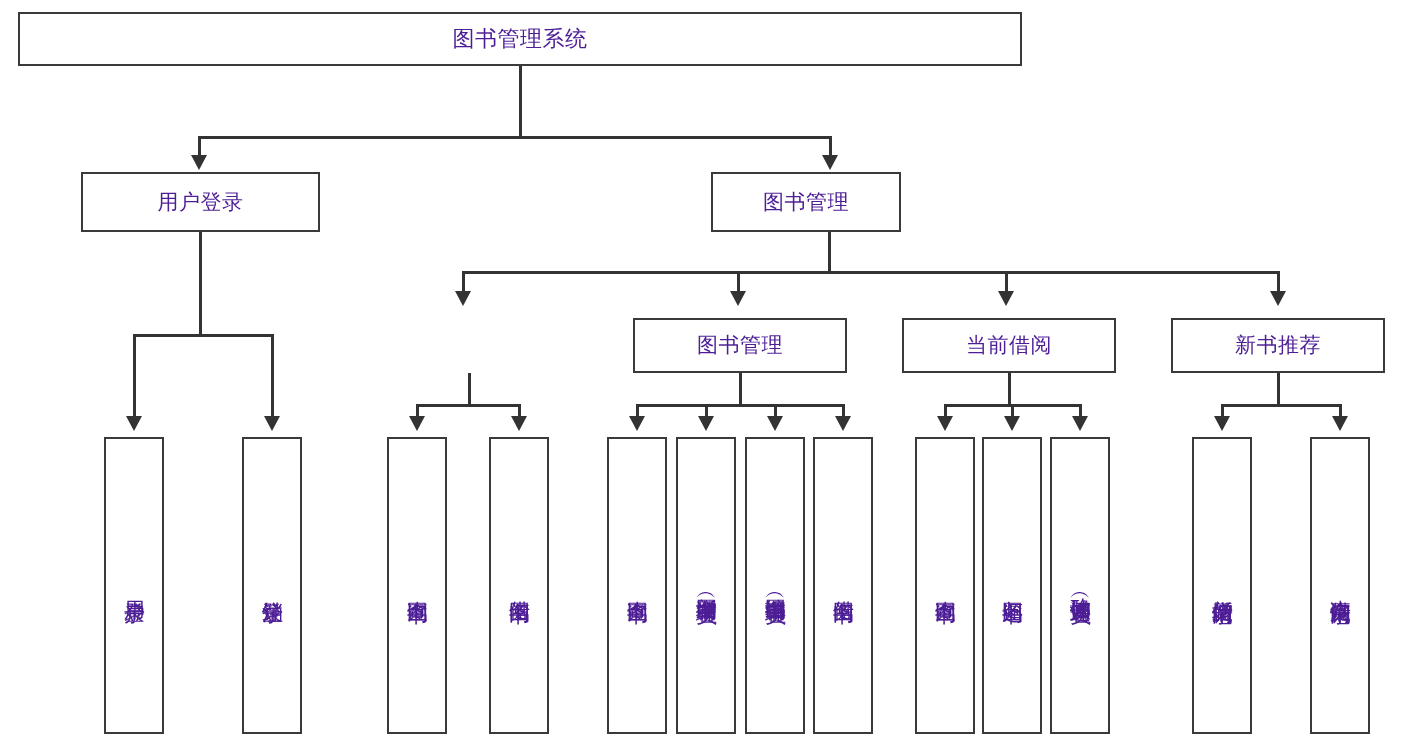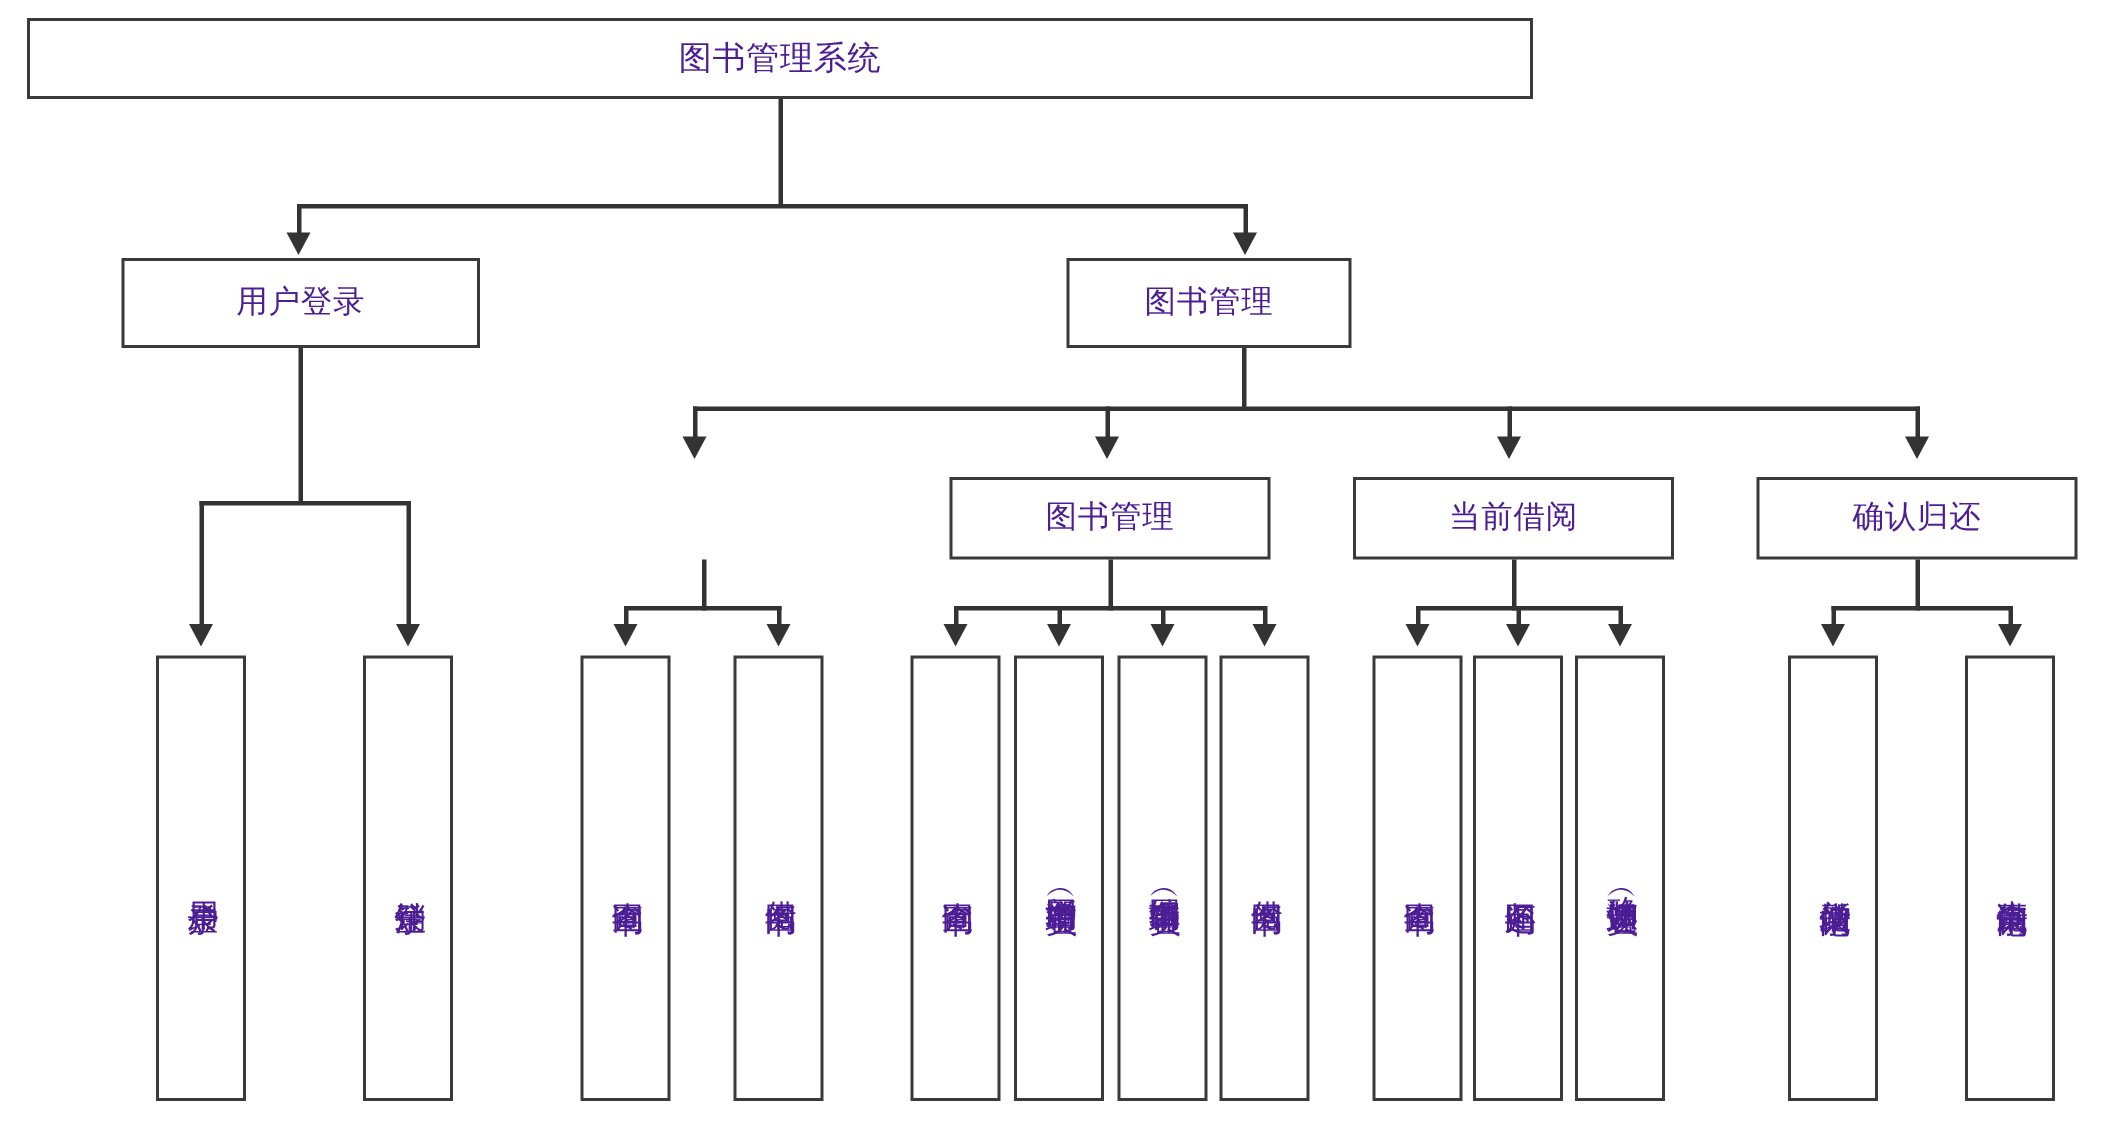--- a/index.html
+++ b/index.html
@@ -108,21 +108,21 @@
   <div class="arrow" style="left:998px; top:291px;"></div>
 
   <div class="ln lnv" style="left:1277px; top:271px; width:2.5px; height:22px;"></div>
   <div class="arrow" style="left:1270px; top:291px;"></div>
 
 
   <div class="node h" style="left:633px; top:318px; width:214px; height:55px;">图书管理</div>
 
   <div class="node h" style="left:902px; top:318px; width:214px; height:55px;">当前借阅</div>
 
-  <div class="node h" style="left:1171px; top:318px; width:214px; height:55px;">确认归还</div>
+  <div class="node h" style="left:1171px; top:318px; width:214px; height:55px;">新书推荐</div>
 
   <div class="ln lnv" style="left:468px; top:373px; width:2.5px; height:34px;"></div>
   <div class="ln lnh" style="left:416px; top:404px; width:105px; height:2.5px;"></div>
   <div class="ln lnv" style="left:416px; top:404px; width:2.5px; height:14px;"></div>
   <div class="arrow" style="left:409px; top:416px;"></div>
   <div class="ln lnv" style="left:518px; top:404px; width:2.5px; height:14px;"></div>
   <div class="arrow" style="left:511px; top:416px;"></div>
 
   <div class="ln lnv" style="left:739px; top:373px; width:2.5px; height:34px;"></div>
   <div class="ln lnh" style="left:636px; top:404px; width:208px; height:2.5px;"></div>

